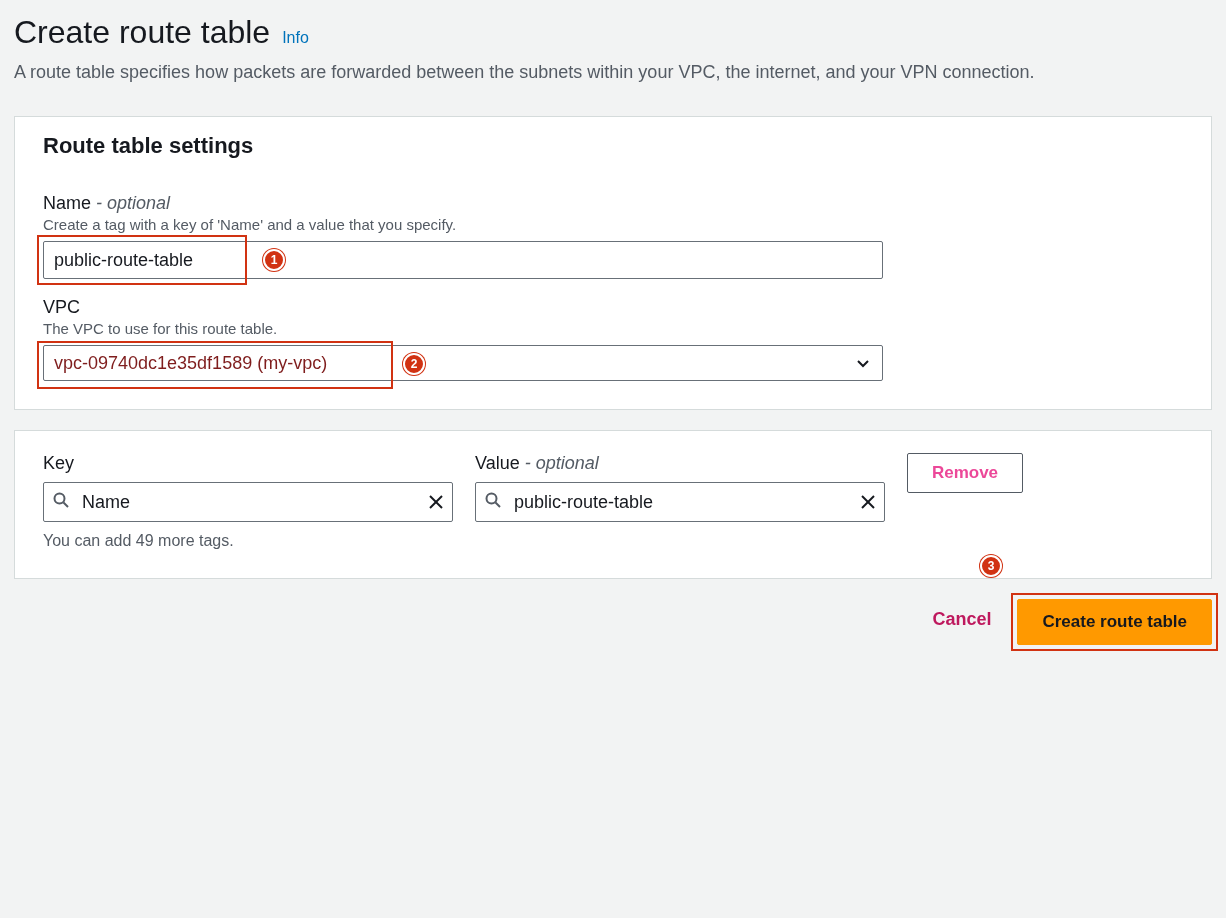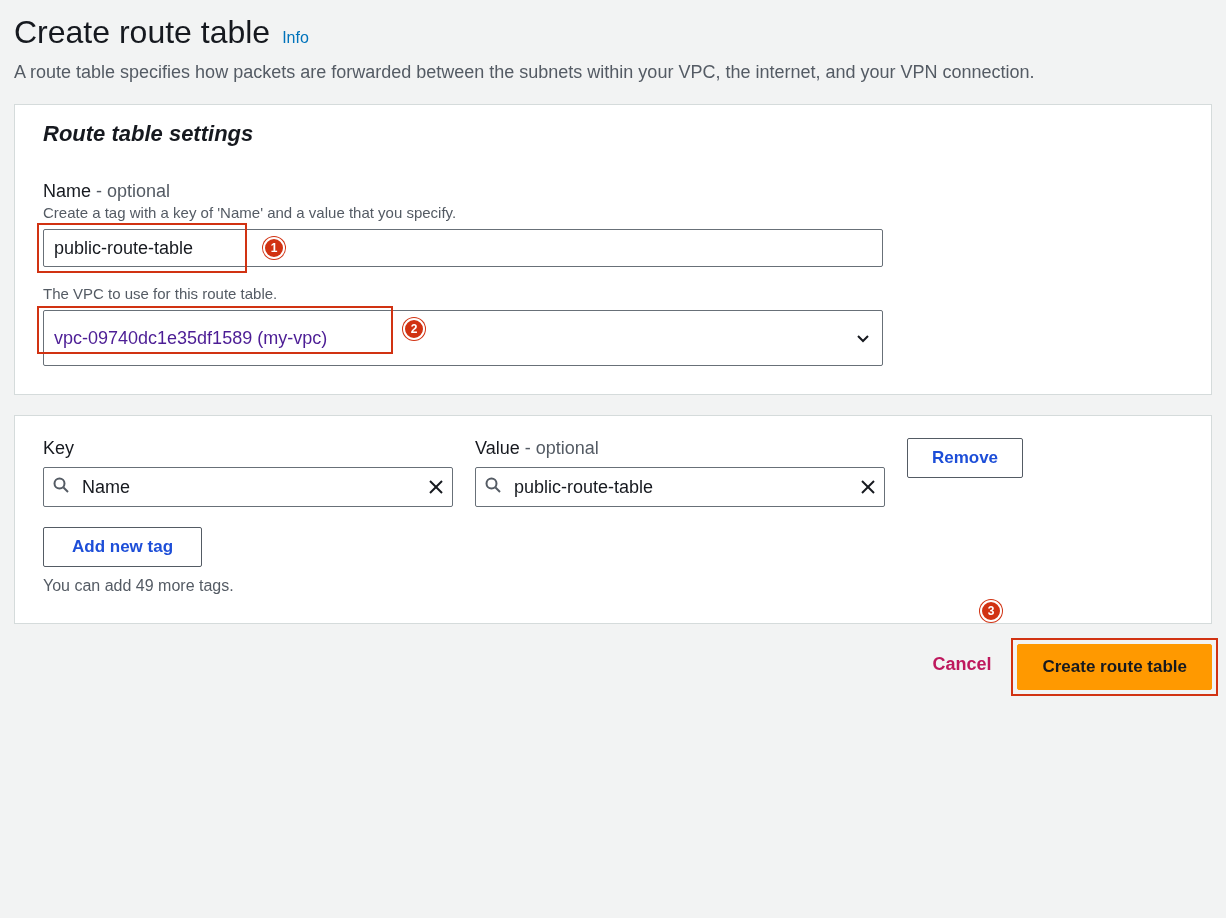--- a/index.html
+++ b/index.html
@@ -5,38 +5,38 @@
     * { box-sizing: border-box; margin: 0; padding: 0; }
     body {
       font-family: "Amazon Ember", "Helvetica Neue", Arial, sans-serif;
       background: #f2f3f3;
       color: #16191f;
       padding: 0 14px 20px 14px;
     }
     .header-row { display: flex; align-items: baseline; gap: 12px; margin: 14px 0 8px 0; }
     .page-title { font-size: 32px; font-weight: 400; color: #16191f; }
     .info-link { color: #0073bb; font-size: 16px; font-weight: 400; cursor: pointer; }
-    .page-desc { font-size: 18px; color: #545b64; line-height: 1.5; margin-bottom: 18px; }
+    .page-desc { font-size: 18px; color: #545b64; line-height: 1.5; margin-bottom: 30px; }
     .panel { background: #fff; border: 1px solid #d5dbdb; margin-bottom: 20px; }
-    .panel-header { padding: 16px 28px 12px 28px; font-style: italic; }
+    .panel-header { padding: 16px 28px 12px 28px; }
     .panel-title { font-size: 22px; font-weight: 700; color: #16191f; }
     .panel-subtitle { font-size: 16px; color: #545b64; line-height: 1.5; margin-top: 4px; }
     .panel-body { padding: 4px 28px 28px 28px; }
     .field { margin-top: 18px; }
     .field-label { font-size: 18px; color: #16191f; }
-    .optional { color: #545b64; }
+    .optional { font-style: italic; color: #545b64; }
     .field-help { font-size: 15px; color: #545b64; margin-top: 2px; }
     .input-wrap { position: relative; margin-top: 8px; max-width: 840px; }
     .text-input {
       width: 100%; height: 38px; padding: 6px 10px; font-size: 18px;
       border: 1px solid #687078; border-radius: 2px; background: #fff; color: #16191f;
     }
     .select-input {
-      width: 100%; height: 56px; padding: 6px 36px 6px 10px; font-size: 18px;
-      border: 1px solid #687078; border-radius: 2px; background: #fff; color: #4c1d95;
+      width: 100%; height: 36px; padding: 6px 36px 6px 10px; font-size: 18px;
+      border: 1px solid #687078; border-radius: 2px; background: #fff; color: #7f1d1d;
       appearance: none; -webkit-appearance: none; cursor: pointer;
     }
     .select-wrap { position: relative; margin-top: 8px; max-width: 840px; }
     .caret-down {
       position: absolute; right: 14px; top: 50%; transform: translateY(-50%);
       pointer-events: none; color: #16191f;
     }
     .tag-row { display: flex; gap: 22px; align-items: flex-start; margin-top: 18px; }
     .tag-col { display: flex; flex-direction: column; }
     .tag-col.key { width: 410px; }
@@ -47,22 +47,22 @@
       width: 100%; height: 40px; padding: 6px 36px 6px 38px; font-size: 18px;
       border: 1px solid #687078; border-radius: 2px; background: #fff; color: #16191f;
     }
     .search-icon { position: absolute; left: 10px; top: 50%; transform: translateY(-50%); color: #545b64; }
     .clear-icon {
       position: absolute; right: 10px; top: 50%; transform: translateY(-50%);
       color: #16191f; cursor: pointer; font-size: 20px; font-weight: 700; line-height: 1;
     }
     .btn {
       display: inline-flex; align-items: center; justify-content: center;
-      height: 40px; padding: 0 28px; font-size: 17px; font-weight: 700;
-      border: 1px solid #545b64; border-radius: 2px; background: #fff; color: #1d4ed8;
+      height: 40px; padding: 0 22px; font-size: 17px; font-weight: 700;
+      border: 1px solid #545b64; border-radius: 2px; background: #fff; color: #ec4899;
       cursor: pointer;
     }
     .btn-primary { background: #ff9900; border-color: #ff9900; color: #16191f; }
     .add-tag-row { margin-top: 20px; }
     .tag-limit { font-size: 16px; color: #545b64; margin-top: 10px; }
     .footer-actions { display: flex; justify-content: flex-end; gap: 18px; margin-top: 20px; padding-right: 0; }
     .footer-cancel { font-size: 18px; font-weight: 700; color: #be185d; padding: 10px 8px; cursor: pointer; }
     .callout-box { position: absolute; border: 2px solid #d13212; pointer-events: none; }
     .callout-num {
       position: absolute; width: 22px; height: 22px; border-radius: 50%;
@@ -93,20 +93,21 @@
       </div>
       <div class="field-help">Create a tag with a key of 'Name' and a value that you specify.</div>
       <div class="input-wrap rel">
         <input type="text" class="text-input" value="public-route-table" style="">
         <div class="callout-box" style="left:-6px; top:-6px; width:210px; height:50px;"></div>
         <div class="callout-num" style="left:220px; top:8px;">1</div>
       </div>
     </div>
 
     <div class="field">
+      <div class="field-label">VPC</div>
       <div class="field-help">The VPC to use for this route table.</div>
       <div class="select-wrap rel">
         <select class="select-input">
           <option>vpc-09740dc1e35df1589 (my-vpc)</option>
         </select>
         <span class="caret-down">
           <svg width="12" height="8" viewBox="0 0 12 8">
               <path d="M1 1l5 5 5-5" fill="none" stroke="#16191f" stroke-width="2"></path>
             </svg>
         </span>
@@ -156,23 +157,20 @@
             <svg width="14" height="14" viewBox="0 0 14 14">
                 <line x1="1" y1="1" x2="13" y2="13" stroke="#16191f" stroke-width="2"></line>
                 <line x1="13" y1="1" x2="1" y2="13" stroke="#16191f" stroke-width="2"></line>
               </svg>
           </span>
         </div>
       </div>
       <button class="btn" style="width:116px;">Remove</button>
     </div>
 
-    <div class="add-tag-row">
-      <button class="btn">Add new tag</button>
-    </div>
     <div class="tag-limit">You can add 49 more tags.</div>
   </div>
 </div>
 
 <div class="footer-actions rel">
   <div class="footer-cancel">Cancel</div>
   <div class="rel">
     <button class="btn btn-primary" style="height:46px; padding:0 24px;">Create route table</button>
     <div class="callout-box" style="left:-6px; top:-6px; right:-6px; bottom:-6px;"></div>
     <div class="callout-num" style="right:210px; top:-44px;">3</div>

